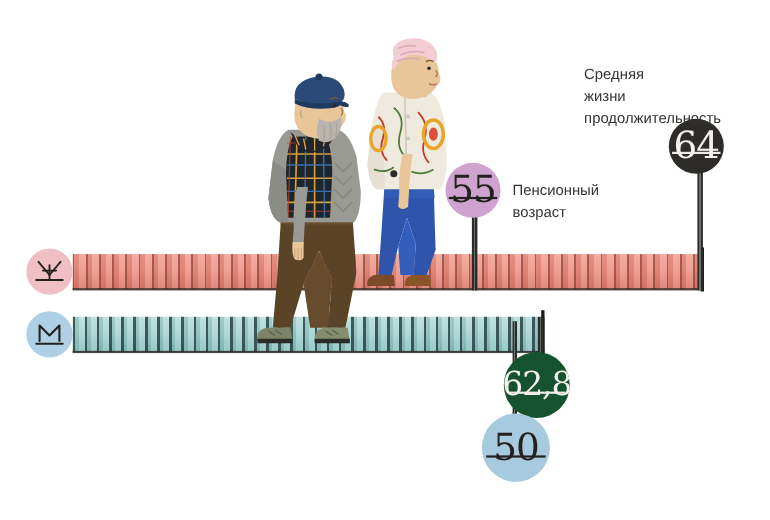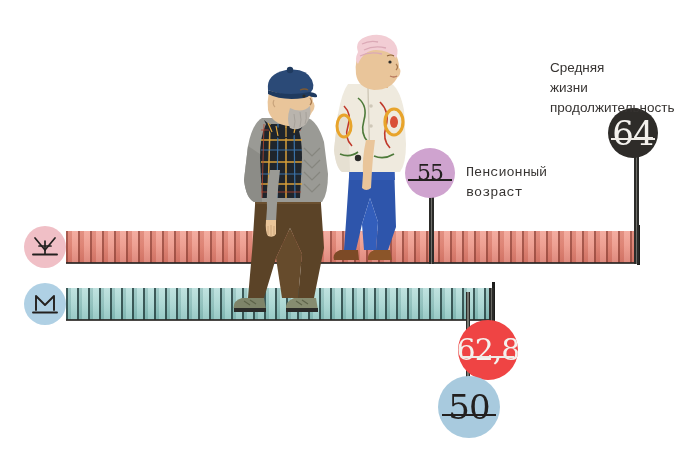--- a/index.html
+++ b/index.html
@@ -63,39 +63,39 @@
     background:linear-gradient(90deg,#2b2b29 0 2px,#6a6a64 2px 3px,#2b2b29 3px 5px);}
 
   
   .vcirc{position:absolute;border-radius:50%;display:flex;align-items:center;
     justify-content:center;overflow:hidden;}
   .vcirc .num{position:relative;z-index:2;line-height:1;
     font-family:"DejaVu Serif","Liberation Serif",serif;font-weight:400;letter-spacing:-1px;}
   .vcirc .rule{position:absolute;z-index:3;left:6%;right:6%;height:2px;}
 
   #circle-55{left:405px;top:148px;width:50px;height:50px;background:#cfa3cf;}
-  #circle-55 .num{font-size:22px;color:#23201f;}
+  #circle-55 .num{font-size:34px;color:#23201f;}
   #circle-55 .rule{top:62%;background:#23201f;}
 
   #circle-75{left:608px;top:108px;width:50px;height:50px;background:#2e2c29;}
   #circle-75 .num{font-size:34px;color:#f4f2ee;}
   #circle-75 .rule{top:60%;background:#efece7;}
 
-  #circle-628{left:458px;top:320px;width:60px;height:60px;background:#ef4444;}
+  #circle-628{left:458px;top:320px;width:60px;height:60px;background:#14532d;}
   #circle-628 .num{font-size:30px;color:#f4f2ee;}
   #circle-628 .rule{top:60%;background:#efece7;}
 
   #circle-60{left:438px;top:376px;width:62px;height:62px;background:#a8cade;}
   #circle-60 .num{font-size:34px;color:#23201f;}
   #circle-60 .rule{top:62%;background:#23201f;}
 
   
   .label{position:absolute;color:#373432;font-size:13.5px;line-height:20px;}
-  #label-life{left:550px;top:58px;width:150px;}
-  #label-pension{left:466px;top:163px;width:120px;font-family:Liberation Mono, monospace;}
+  #label-life{left:531px;top:58px;width:150px;}
+  #label-pension{left:466px;top:163px;width:120px;}
 
   
   .figure{position:absolute;}
 </style>
 </head>
 <body>
 
 <div class="stage">
 
   <div class="bar" id="bar-female">

